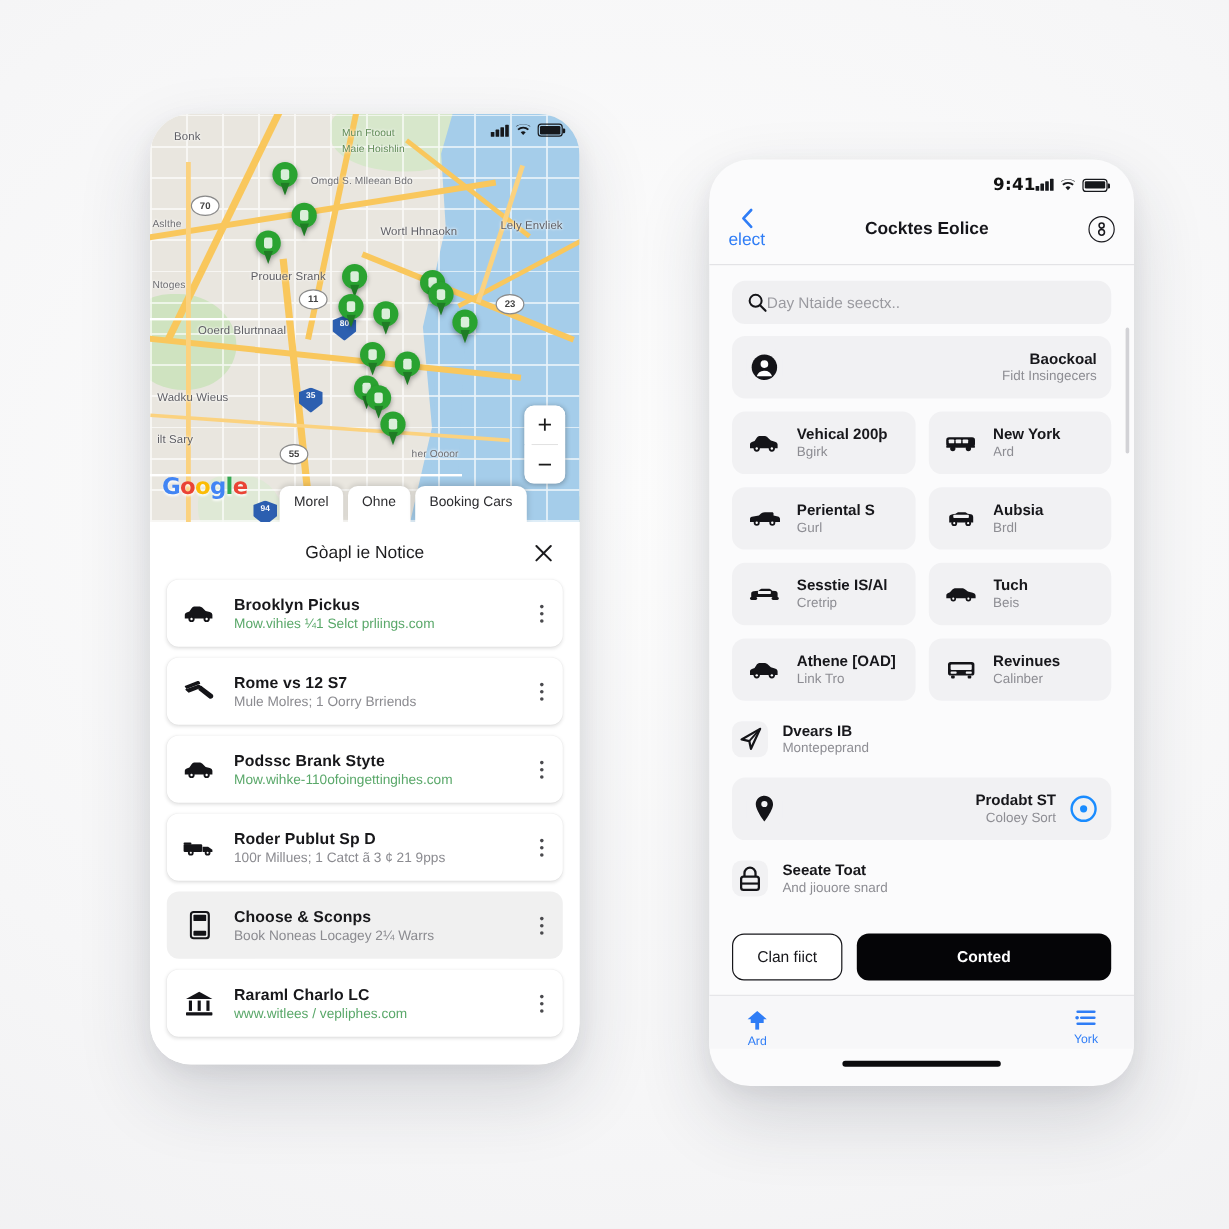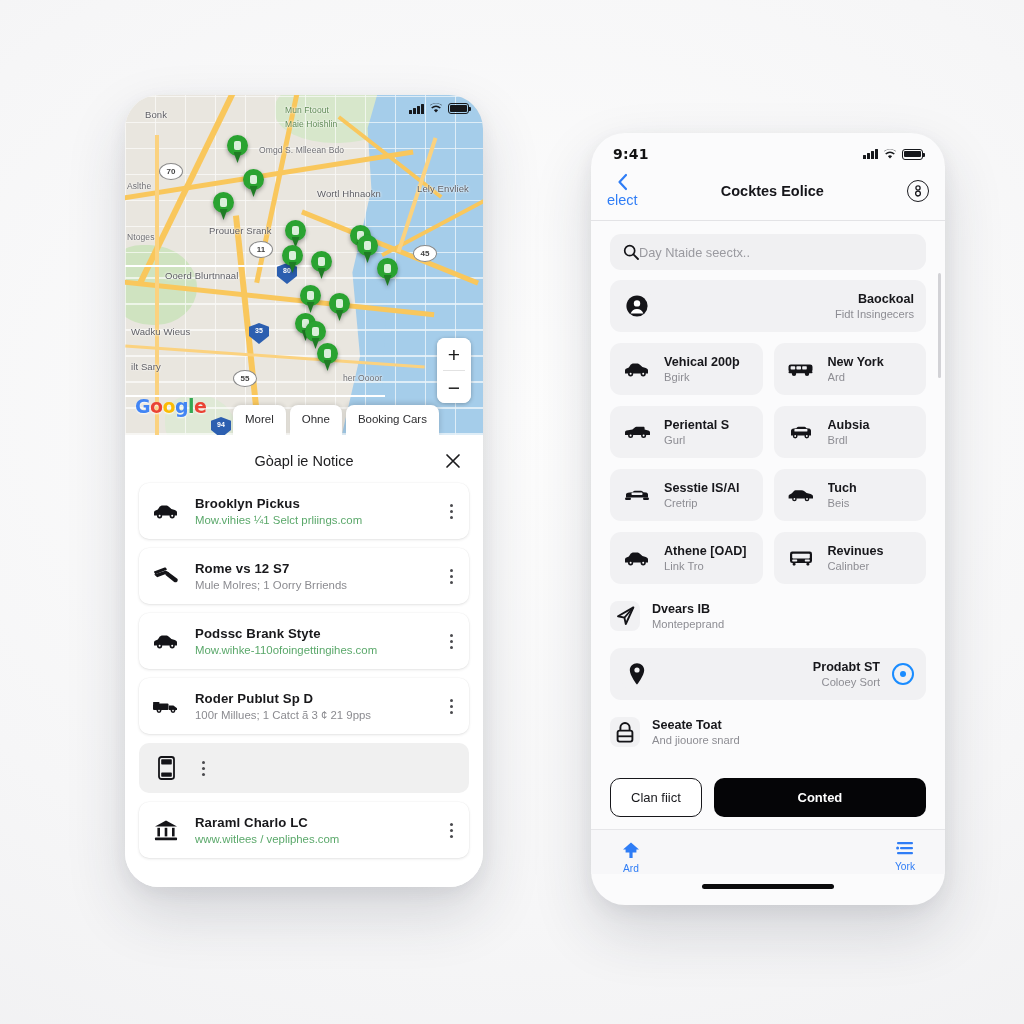--- a/index.html
+++ b/index.html
@@ -174,21 +174,21 @@
   .lrow .t2{ font-size:11.4px; margin-top:3px; color:#8b8b90; }
   .lrow .t2.g{ color:#5aa86a; }
   .kebab{
     flex:0 0 16px; width:16px; display:flex; flex-direction:column;
     align-items:center; gap:3px; cursor:pointer;
   }
   .kebab i{ width:3px;height:3px;border-radius:50%;background:#4a4a4e; display:block;}
 
   
   .r-status{
-    display:flex; align-items:center; justify-content:space-between;
+    display:flex; align-items:center; justify-content:flex-end;
     padding:13px 22px 4px;
   }
   .r-time{ font-size:14px; font-weight:700; color:#111; letter-spacing:.2px;
            font-family:"DejaVu Sans", sans-serif;}
   .navbar{
     display:flex; align-items:center; justify-content:space-between;
     padding:7px 16px 12px; border-bottom:.5px solid #e3e3e6; background:#fbfbfc;
   }
   .back{ display:flex; align-items:center; gap:1px; color:#2f7df6;
          font-size:14.5px; cursor:pointer;flex-direction:column; }
@@ -307,21 +307,21 @@
         <div class="map-label lg" style="left:40px; top:175px;">Ooerd Blurtnnaal</div>
         <div class="map-label lg" style="left:6px;  top:231px;">Wadku Wieus</div>
         <div class="map-label lg" style="left:6px;  top:266px;">ilt Sary</div>
         <div class="map-label" style="left:2px;  top:137px;">Ntoges</div>
         <div class="map-label" style="left:2px;  top:86px;">Aslthe</div>
         <div class="map-label" style="left:218px;top:278px;">her Oooor</div>
 
         <div class="hwy-oval" style="left:34px; top:68px;">70</div>
         <div class="hwy-oval" style="left:124px;top:146px;">11</div>
         <div class="hwy-oval" style="left:108px;top:275px;">55</div>
-        <div class="hwy-oval" style="left:288px;top:150px;">45</div>
+        <div class="hwy-oval" style="left:288px;top:150px;">23</div>
         <div class="shield" style="left:152px;top:168px;">80</div>
         <div class="shield" style="left:124px;top:228px;">35</div>
         <div class="shield" style="left:86px; top:322px;">94</div>
 
         <div class="pin" style="left:102px;top:40px;">
             <div class="head"></div>
             <div class="tail"></div>
             <div class="dot"></div>
           </div>
         <div class="pin" style="left:118px;top:74px;">
@@ -516,20 +516,24 @@
             </div>
           </div>
           <div class="lrow sel">
             <div class="ic">
               <svg width="17" height="24" viewBox="0 0 17 24">
                 <rect x="1" y="1" width="15" height="22" rx="2.4" fill="none" stroke="#141418" stroke-width="1.8"></rect>
                 <rect x="3.2" y="3.2" width="10.6" height="5.4" rx=".8" fill="#141418"></rect>
                 <rect x="3.2" y="16.6" width="10.6" height="4.2" rx=".8" fill="#141418"></rect>
               </svg>
             </div>
+            <div class="tx">
+              <div class="t1">Choose &amp; Sconps</div>
+              <div class="t2">Book Noneas Locagey 2¼ Warrs</div>
+            </div>
             <div class="kebab">
               <i></i>
               <i></i>
               <i></i>
             </div>
           </div>
           <div class="lrow">
             <div class="ic">
               <svg width="24" height="22" viewBox="0 0 24 22">
                 <path d="M12 1.4 23 7.4H1L12 1.4z" fill="#141418"></path>

